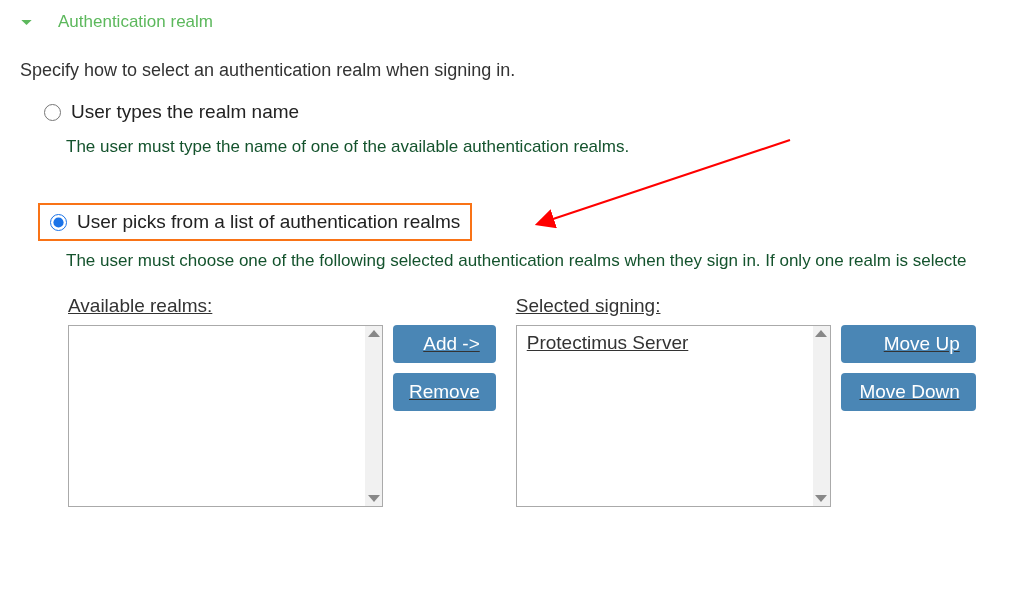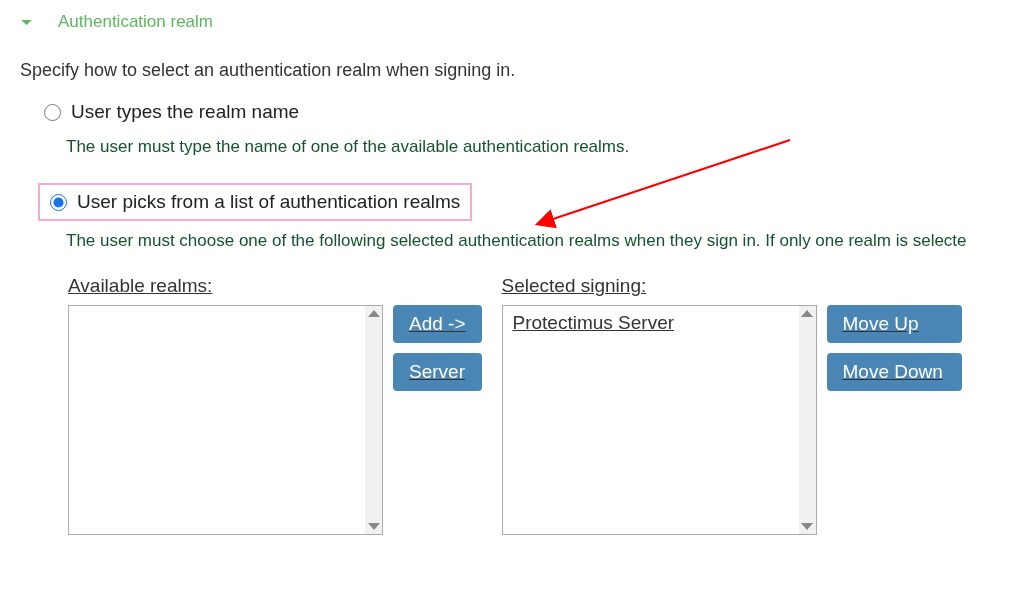--- a/index.html
+++ b/index.html
@@ -53,41 +53,42 @@
       color: #222;
     }
     .option-desc {
       margin-left: 28px;
       margin-top: 10px;
       color: #14532d;
       font-size: 17px;
       white-space: nowrap;
     }
     .highlight-box {
-      border: 2px solid #f9a8d4;
+      border: 2px solid #f97316;
       display: inline-flex;
       padding: 2px 4px;
+      margin-top: 20px;
     }
     .picker {
       display: flex;
       gap: 20px;
       margin-left: 48px;
       margin-top: 24px;
       text-decoration: underline;
     }
     .picker-col { display: flex; gap: 10px; }
     .picker-list-wrap { display: flex; flex-direction: column; }
     .picker-label {
       font-size: 19px;
       color: #333;
       margin-bottom: 8px;
     }
     .picker-list {
       width: 315px;
-      height: 230px;
+      height: 182px;
       border: 1px solid #aaa;
       position: relative;
       background: #fff;
       padding-right: 18px;
     }
     .picker-item {
       padding: 6px 10px;
       font-size: 19px;
       color: #333;
     }
@@ -117,21 +118,21 @@
       margin-top: 30px;
     }
     .btn {
       background: #4a86b5;
       color: #fff;
       border: none;
       border-radius: 4px;
       padding: 8px 16px;
       font-size: 19px;
       cursor: pointer;
-      text-align: left;
+      text-align: right;
     }
     .btn-wide { min-width: 135px; }
     .annotation-arrow {
       position: absolute;
       left: 530px;
       top: 130px;
       pointer-events: none;
     }
   </style>
 </head>
@@ -177,21 +178,21 @@
       <div class="picker-label">Available realms:</div>
       <div class="picker-list">
         <div class="scrollbar">
           <div class="scroll-tri scroll-up"></div>
           <div class="scroll-tri scroll-down"></div>
         </div>
       </div>
     </div>
     <div class="btn-col">
       <button class="btn">Add -&gt;</button>
-      <button class="btn">Server</button>
+      <button class="btn">Remove</button>
     </div>
   </div>
 
   <div class="picker-col">
     <div class="picker-list-wrap">
       <div class="picker-label">Selected signing:</div>
       <div class="picker-list">
         <div class="picker-item">Protectimus Server</div>
         <div class="scrollbar">
           <div class="scroll-tri scroll-up"></div>

